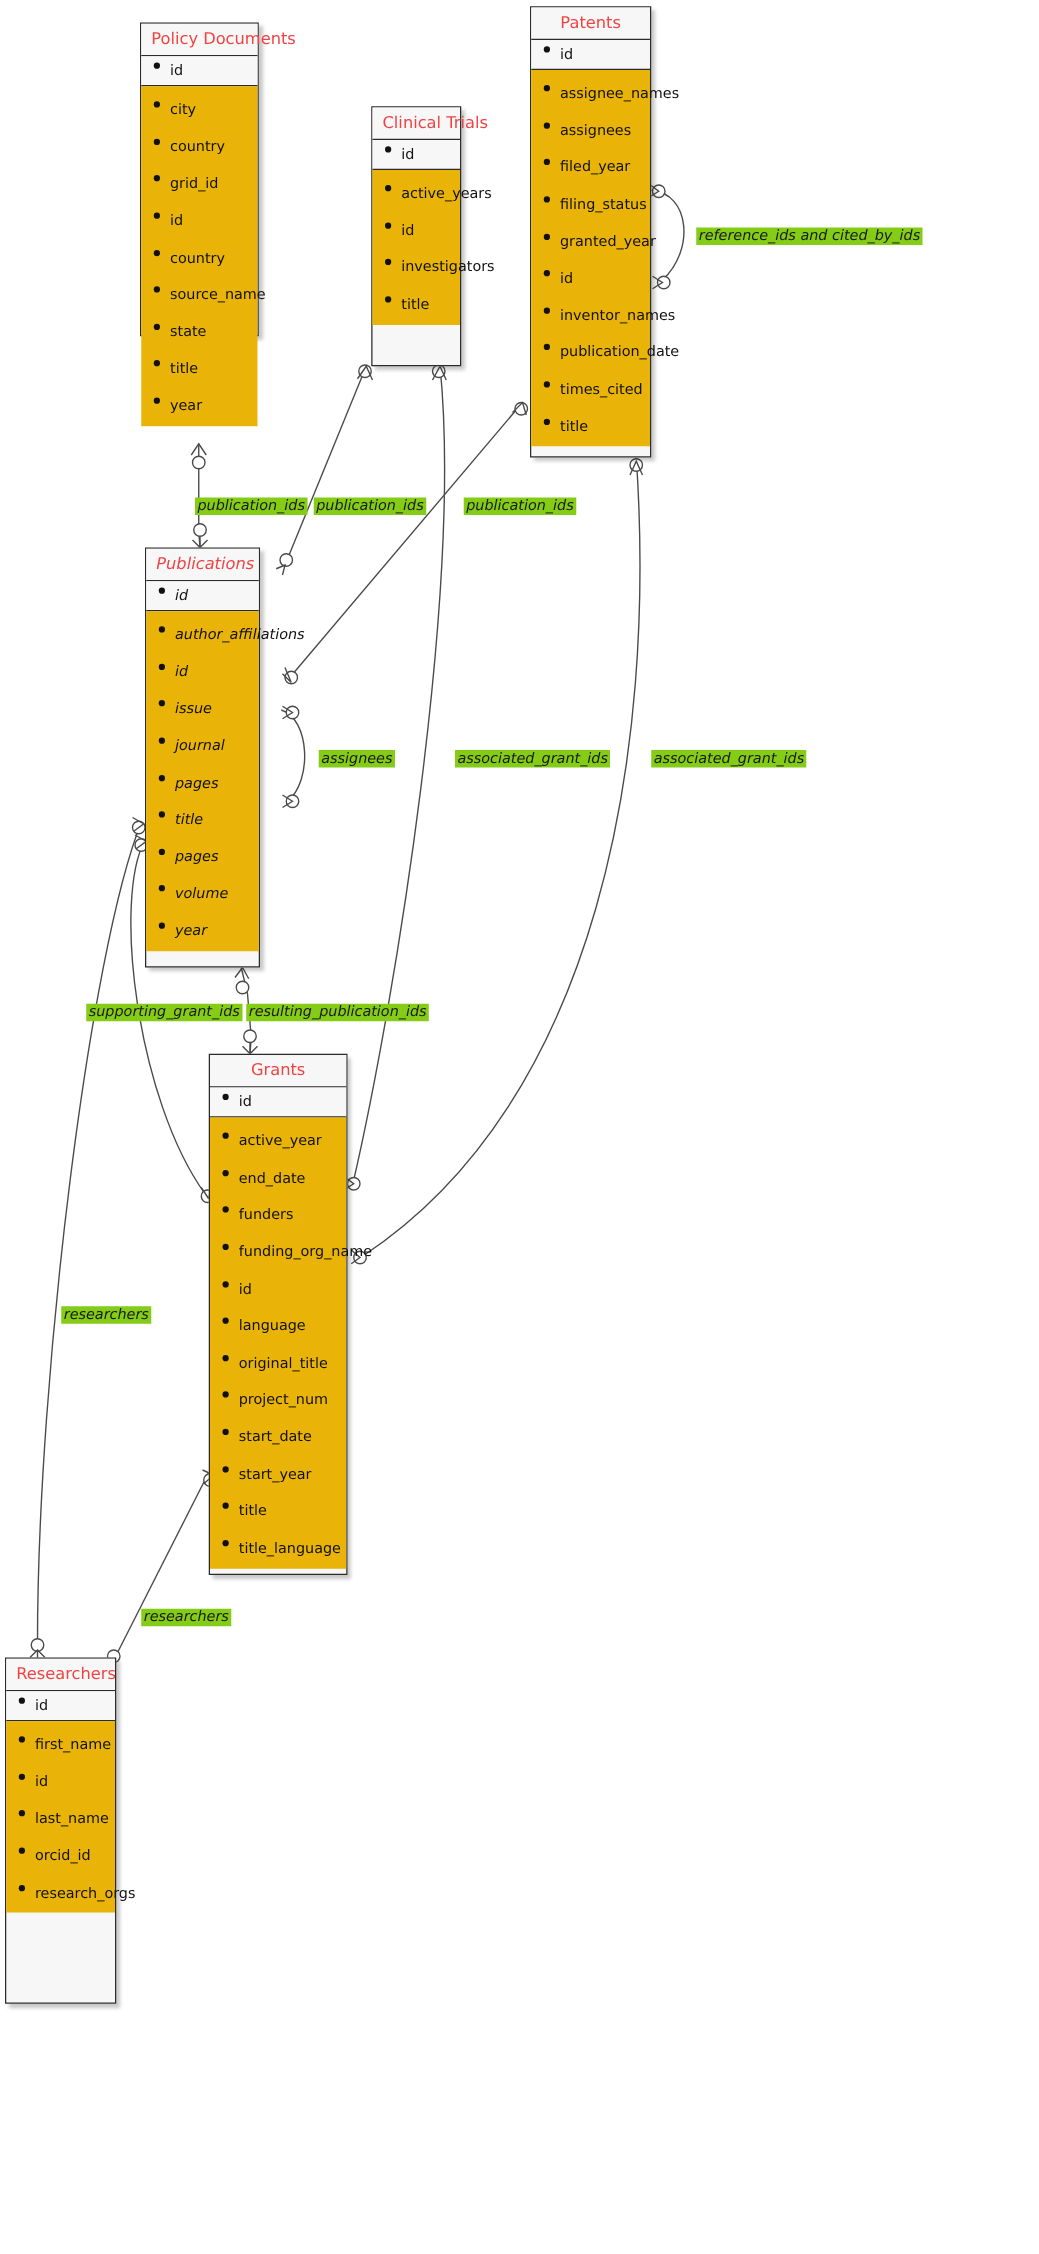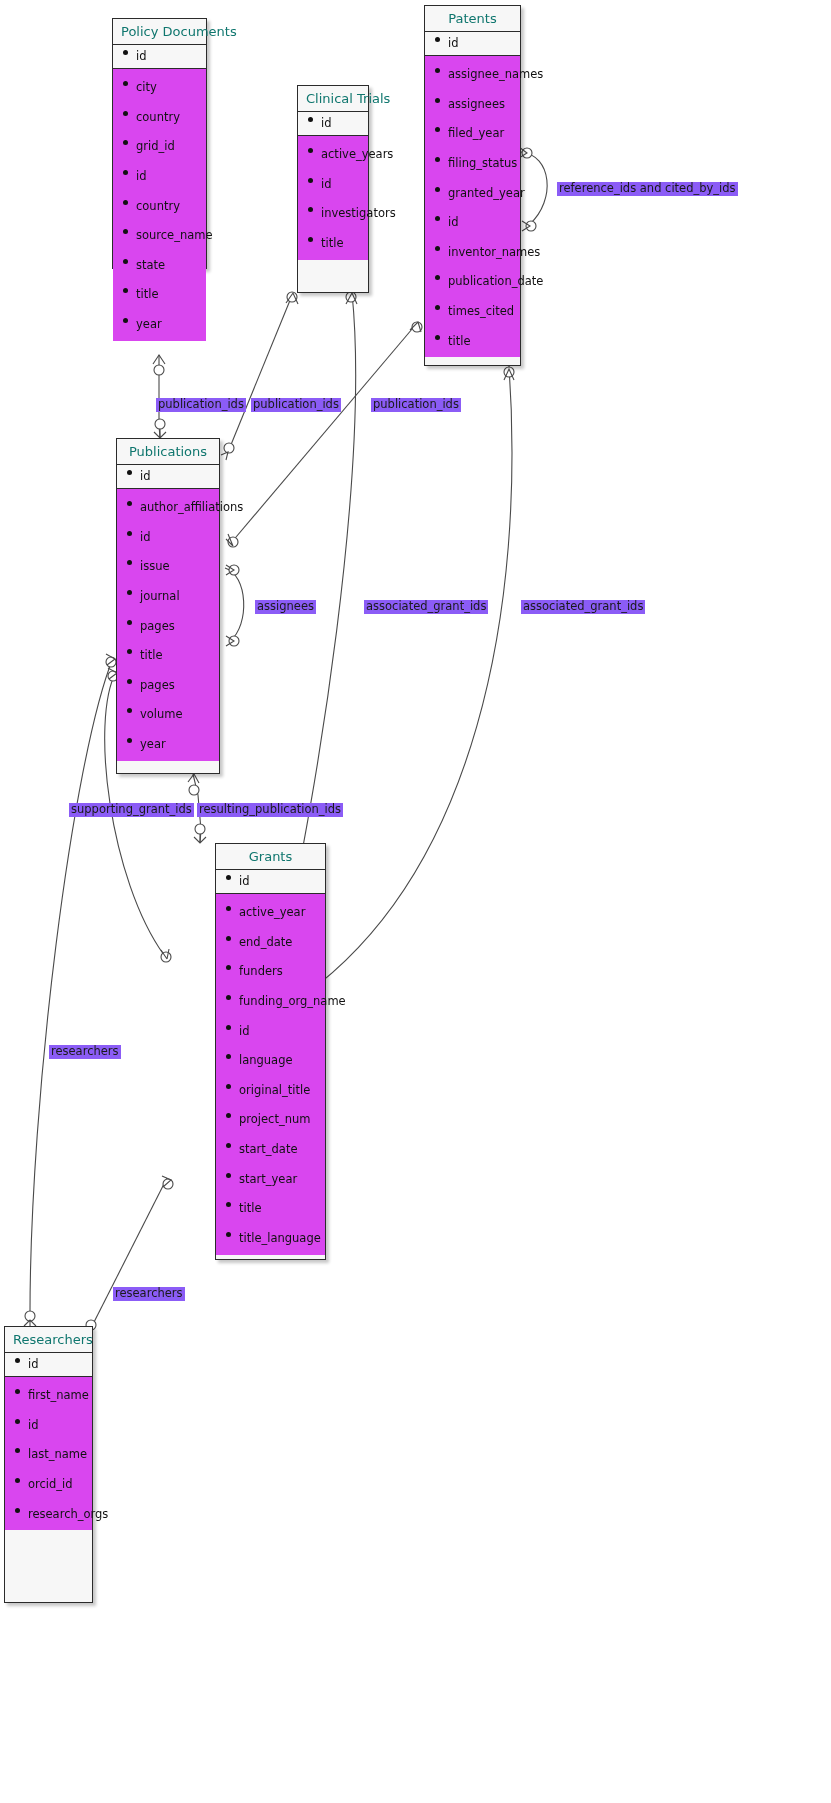--- a/index.html
+++ b/index.html
@@ -32,35 +32,35 @@
     position: absolute;
     background: #f7f7f7;
     border: 1px solid #2b2b2b;
     box-shadow: 3px 3px 3px rgba(0,0,0,0.22);
     box-sizing: border-box;
     z-index: 5;
   }
   .entity-title {
     text-align: center;
     font-size: 13px;
-    color: #0f766e;
+    color: #ef4444;
     padding: 6px 8px 5px 8px;
     border-bottom: 1px solid #2b2b2b;
     background: #f7f7f7;
     white-space: nowrap;
     line-height: 1.1;
   }
   .entity-pk {
     border-bottom: 1px solid #2b2b2b;
     padding: 5px 8px 5px 10px;
     background: #f7f7f7;
   }
   .entity-fields {
     padding: 12px 8px 10px 10px;
-    background: #d946ef;
+    background: #eab308;
   }
   .field {
     font-size: 11.5px;
     color: #111111;
     line-height: 1.1;
     padding: 0 0 0 0;
     margin-bottom: 17px;
     white-space: nowrap;
     display: flex;
     align-items: flex-start;
@@ -74,24 +74,25 @@
     border-radius: 50%;
     background: #111111;
     margin-right: 8px;
     flex: 0 0 auto;
   }
   .edge-label {
     position: absolute;
     font-size: 11.5px;
     color: #1a1a1a;
     white-space: nowrap;
-    background: #8b5cf6;
+    background: #84cc16;
     z-index: 6;
     line-height: 1;
     padding: 1px 2px;
+    font-style: italic;
   }
   svg#edges path, svg#edges line, svg#edges circle {
     fill: none;
     stroke: #4a4a4a;
     stroke-width: 1.1;
   }
   svg#edges circle.crow-dot {
     fill: #ffffff;
     stroke: #4a4a4a;
     stroke-width: 1.1;
@@ -315,21 +316,21 @@
           <span class="bullet"></span>
           <span>times_cited</span>
         </div>
       <div class="field">
           <span class="bullet"></span>
           <span>title</span>
         </div>
     </div>
   </div>
 
-  <div class="entity" style="left:116px; top:438px; width:104px; height:336px;">
+  <div class="entity" style="left:116px; top:438px; width:92px; height:336px;font-style:italic;">
     <div class="entity-title">Publications</div>
     <div class="entity-pk">
       <div class="field">
           <span class="bullet"></span>
           <span>id</span>
         </div>
     </div>
     <div class="entity-fields">
       <div class="field">
           <span class="bullet"></span>
@@ -363,21 +364,21 @@
           <span class="bullet"></span>
           <span>volume</span>
         </div>
       <div class="field">
           <span class="bullet"></span>
           <span>year</span>
         </div>
     </div>
   </div>
 
-  <div class="entity" style="left:167px; top:843px; width:111px; height:417px;margin-left:48px;">
+  <div class="entity" style="left:167px; top:843px; width:111px; height:417px;">
     <div class="entity-title">Grants</div>
     <div class="entity-pk">
       <div class="field">
           <span class="bullet"></span>
           <span>id</span>
         </div>
     </div>
     <div class="entity-fields">
       <div class="field">
           <span class="bullet"></span>

